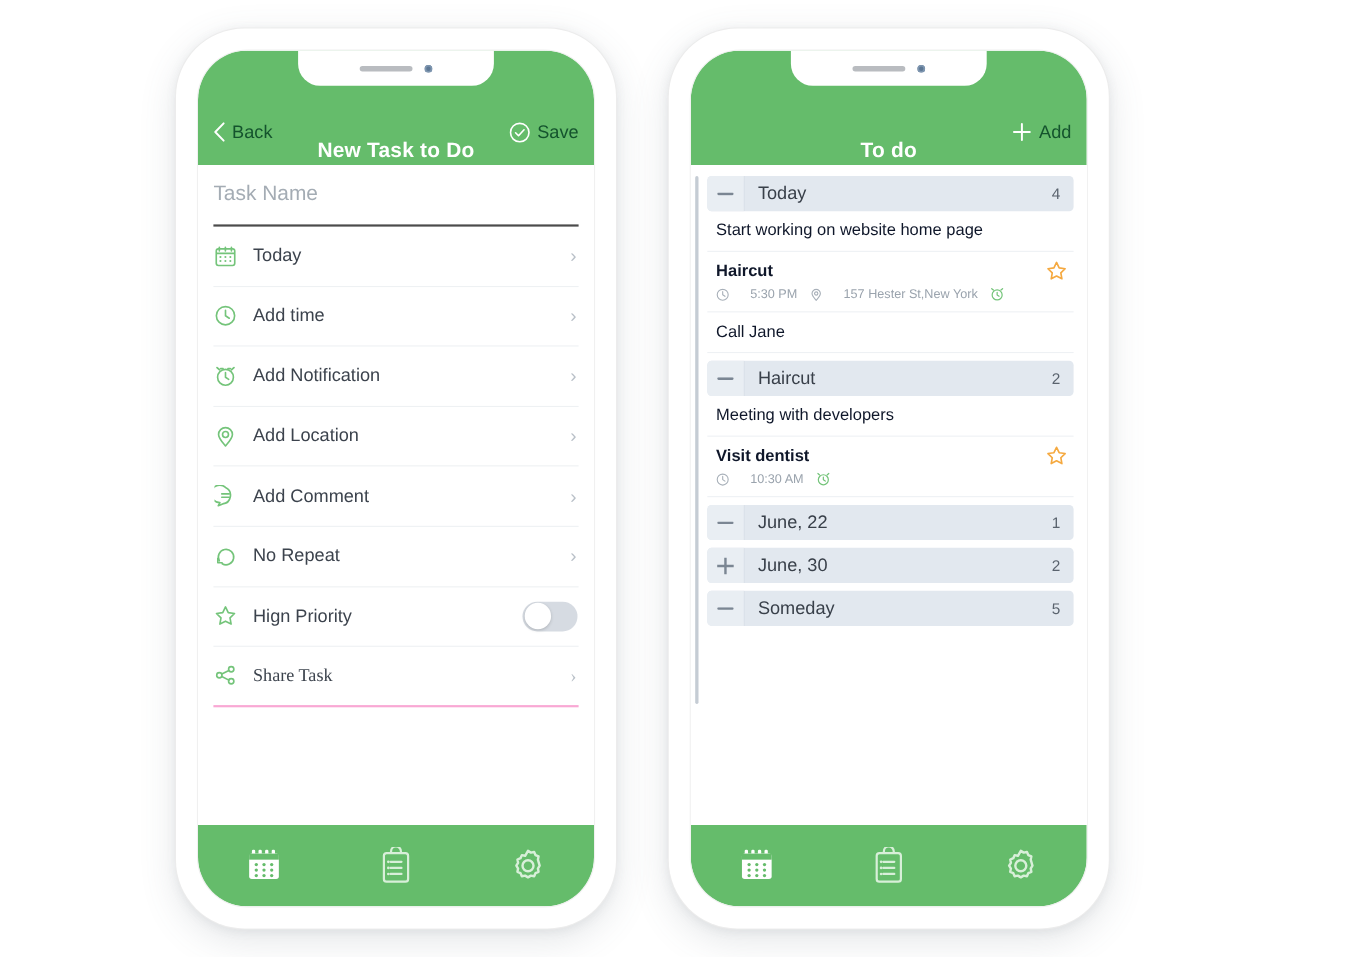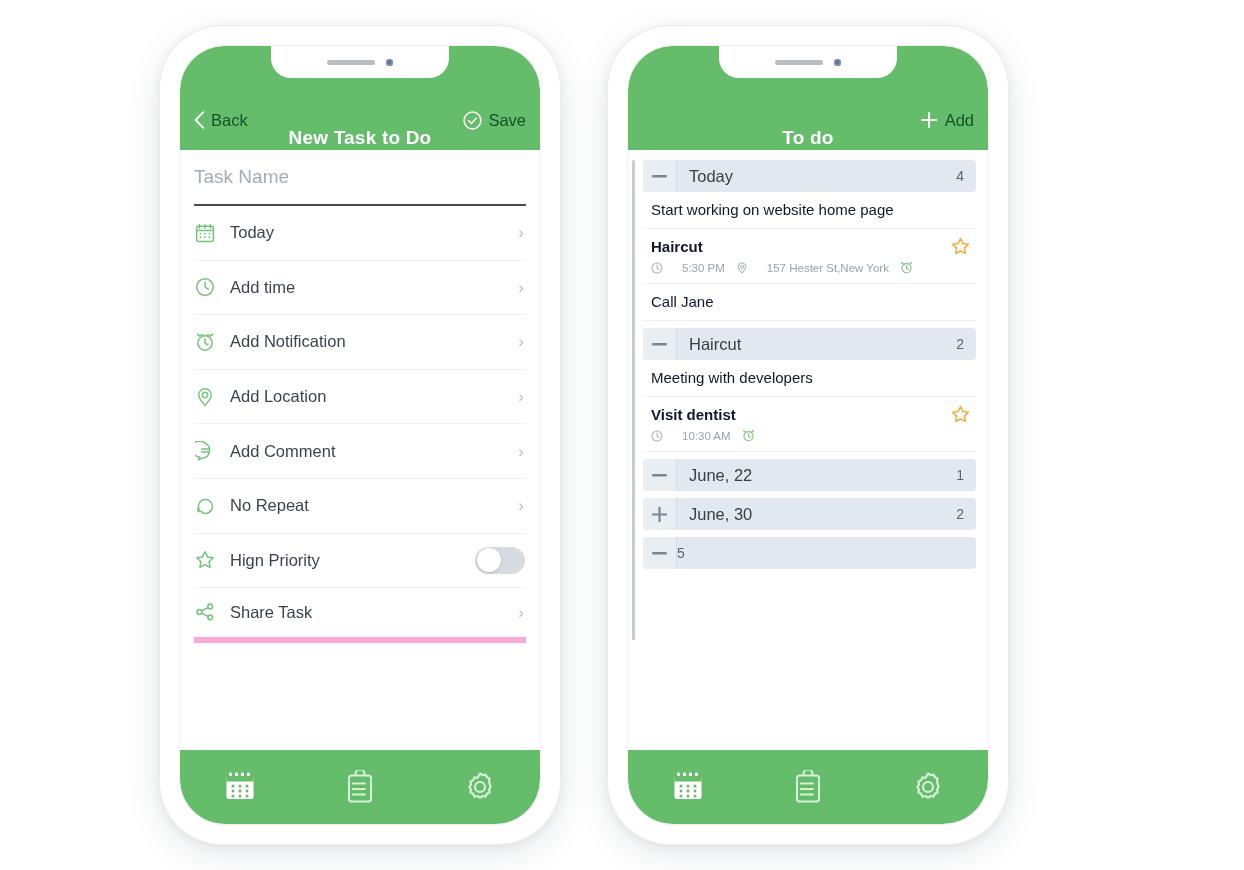--- a/index.html
+++ b/index.html
@@ -114,21 +114,21 @@
   }
   .name-field input::placeholder { color: #a4acb4; }
 
   .row {
     height: 54.6px;
     display: flex; align-items: center;
     gap: 14px;
     border-bottom: 1px solid #eef1f3;
     cursor: pointer;
   }
-  .row:last-child { border-bottom: 6px solid #f9a8d4; }
+  .row:last-child { border-bottom: 2px solid #f9a8d4; font-family: Liberation Serif, serif; }
   .row .ico {
     width: 22px; height: 22px;
     flex: 0 0 22px;
     display: flex; align-items: center; justify-content: center;
   }
   .row .lbl {
     font-size: 16.5px; color: #3c434d;
     flex: 1 1 auto;
   }
   .chev {
@@ -544,20 +544,21 @@
             <span class="gname">June, 30</span>
             <span class="gcount">2</span>
           </div>
 
           <div class="grp">
             <span class="tog">
               <svg width="15" height="3" viewBox="0 0 15 3">
                   <rect width="15" height="2.4" rx="1.2" fill="#7b8693"></rect>
                 </svg>
             </span>
+            <span class="gname">Someday</span>
             <span class="gcount">5</span>
           </div>
 
         </div>
 
         <div class="tabs">
           <div class="tab">
             <svg width="34" height="34" viewBox="0 0 34 34">
               <rect x="3.5" y="6" width="27" height="23" rx="2.5" fill="#fff"></rect>
               <rect x="6" y="2.5" width="3" height="5" rx="1.2" fill="#fff"></rect>

